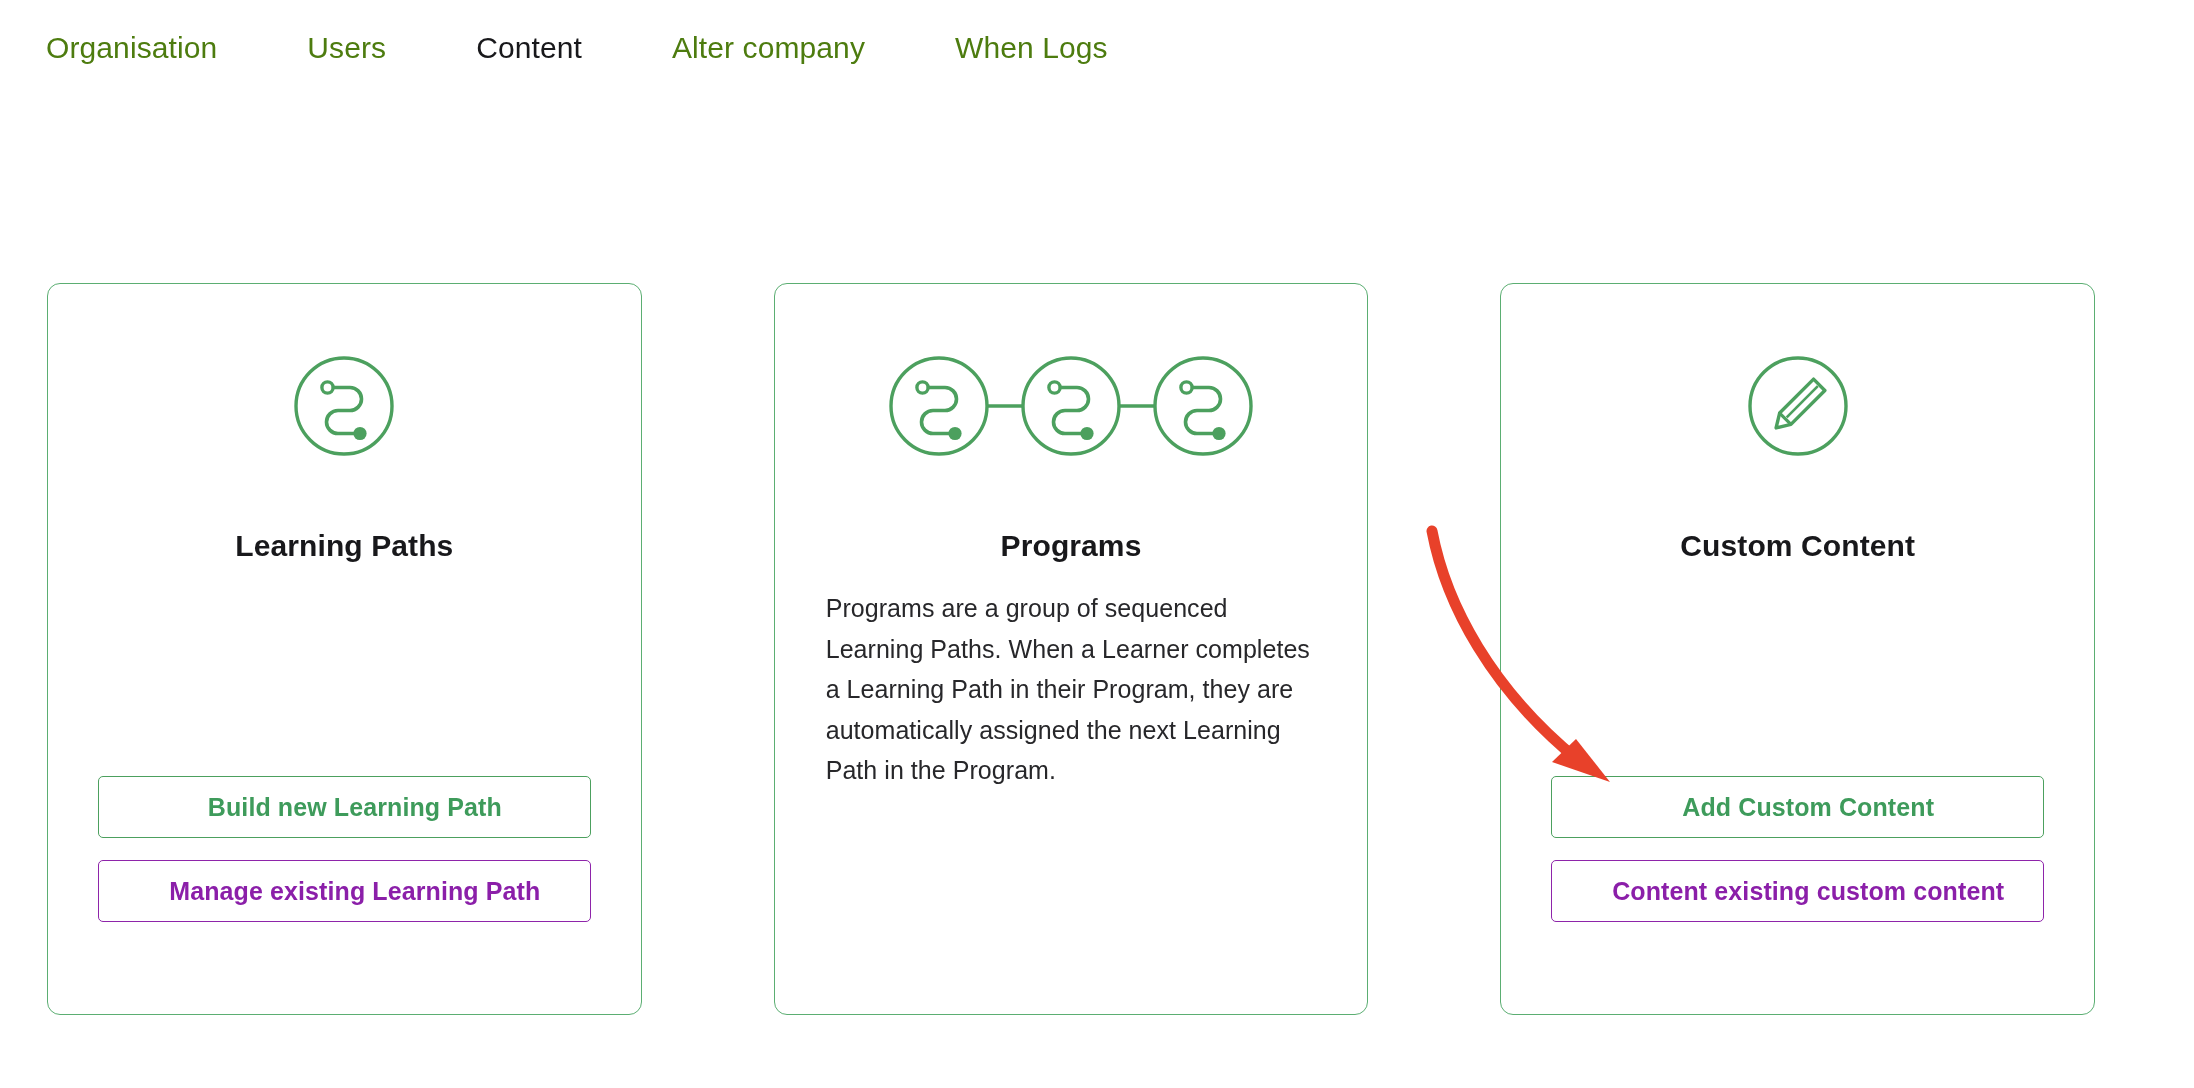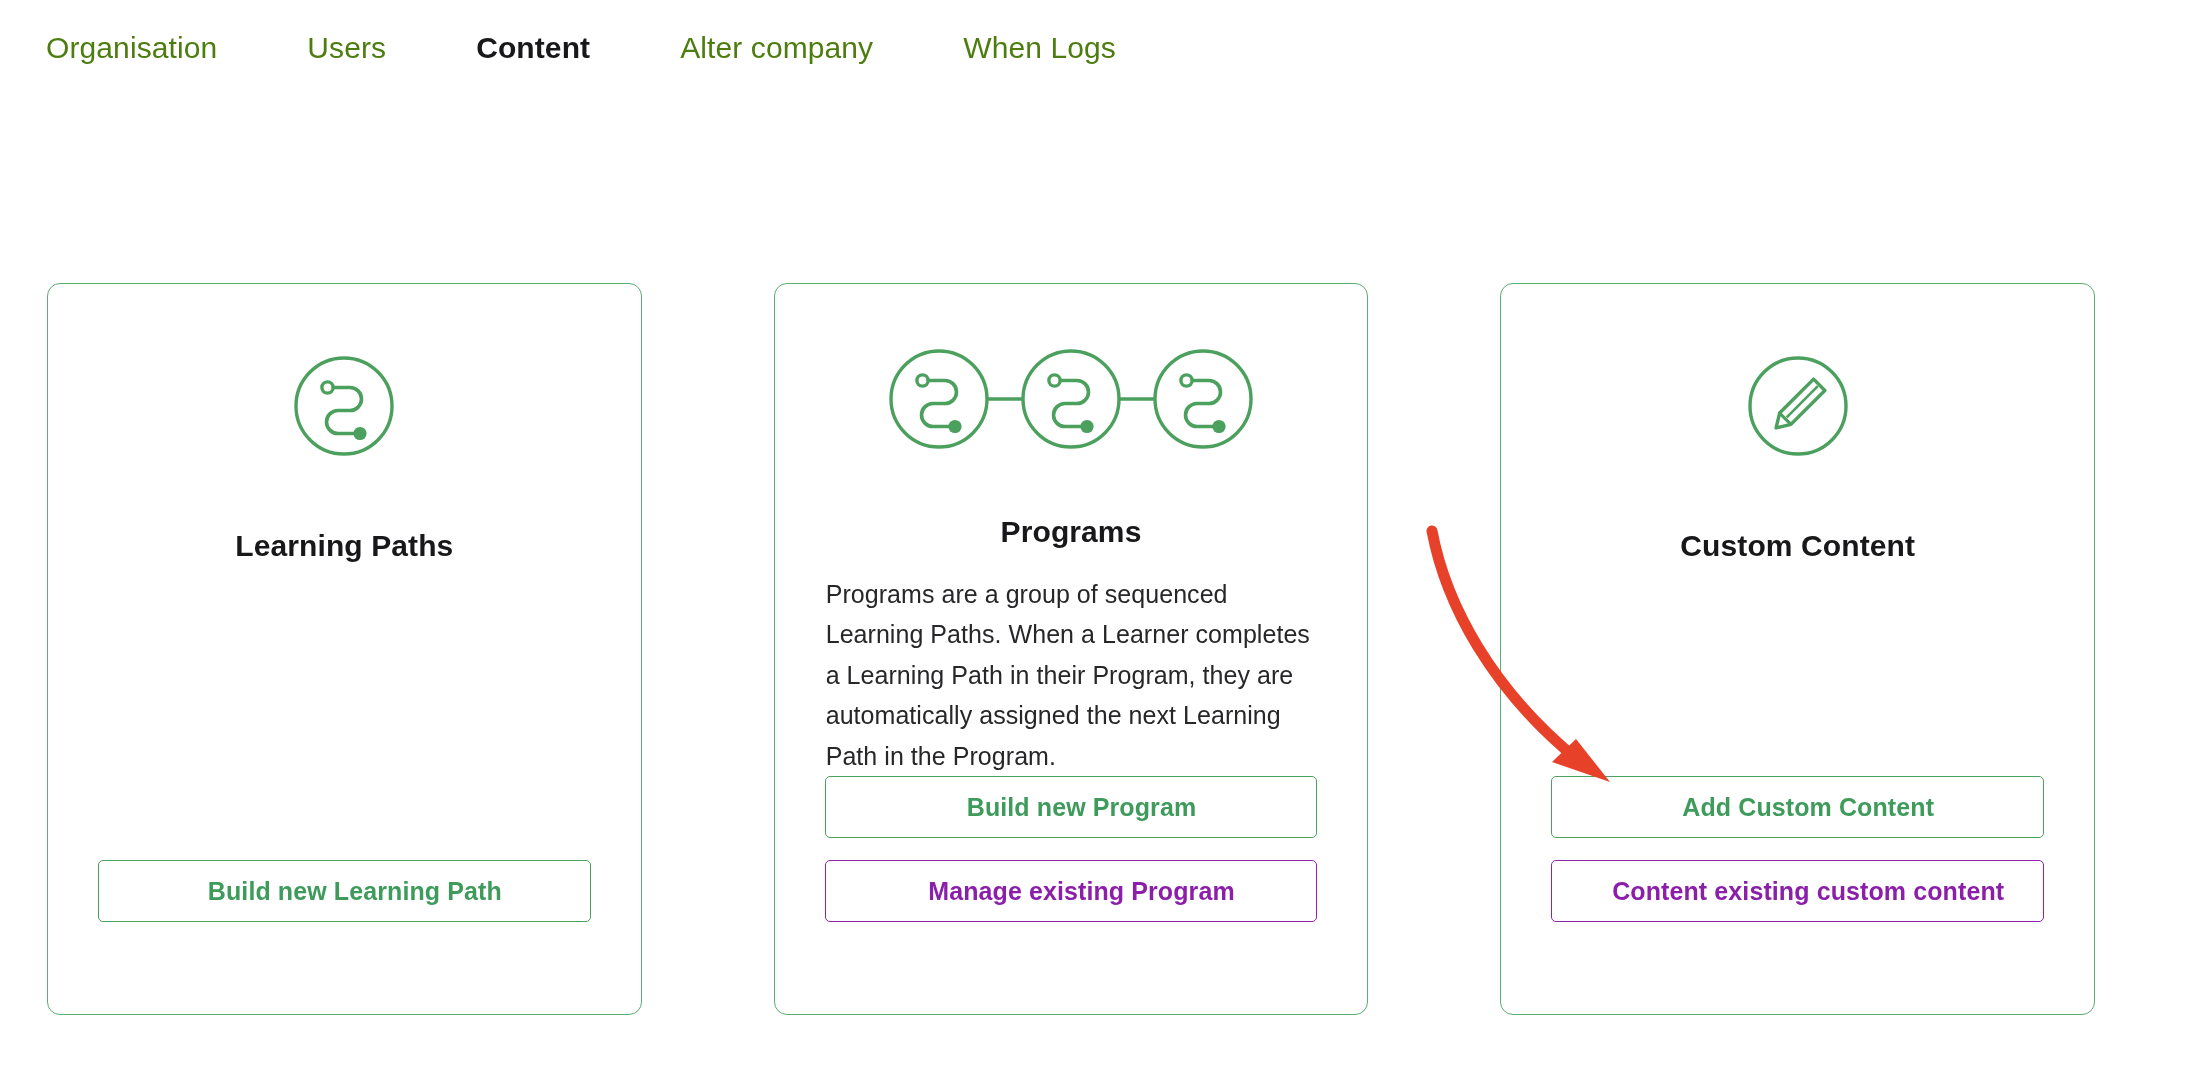--- a/index.html
+++ b/index.html
@@ -41,21 +41,21 @@
     margin-right: 86px;
     white-space: nowrap;
     cursor: pointer;
     background: none;
     border: none;
     font-family: "Liberation Sans", sans-serif;
     padding: 6px 2px;
   }
   .nav-tab.is-active {
     color: #18181b;
-    font-weight: 700;
+    font-weight: 400;
   }
 
   
   .card-grid {
     position: absolute;
     top: 283px;
     left: 47px;
     width: 2048px;
     display: flex;
     gap: 132px;
@@ -171,20 +171,21 @@
         <svg width="104" height="104" viewBox="0 0 104 104" fill="none">
           <circle cx="52" cy="52" r="48" stroke="#4CA05E" stroke-width="3.4"></circle>
           <circle cx="35.5" cy="33.5" r="5.6" stroke="#4CA05E" stroke-width="3.4" fill="#fff"></circle>
           <path d="M41.5 33.5 H58 a11.5 11.5 0 0 1 0 23 H46 a11.5 11.5 0 0 0 0 23 H62" stroke="#4CA05E" stroke-width="3.6" stroke-linecap="round" fill="none"></path>
           <circle cx="68" cy="79.5" r="6.6" fill="#4CA05E"></circle>
         </svg>
       </div>
       <h2 class="card-title">Learning Paths</h2>
       <div class="card-actions">
         <button class="btn btn-primary">Build new Learning Path</button>
+        <button class="btn btn-secondary">Manage existing Learning Path</button>
       </div>
     </section>
 
     <section class="card">
       <div class="card-icon">
         <svg width="368" height="104" viewBox="0 0 368 104" fill="none">
           <line x1="100" y1="52" x2="136" y2="52" stroke="#4CA05E" stroke-width="3.4"></line>
           <line x1="232" y1="52" x2="268" y2="52" stroke="#4CA05E" stroke-width="3.4"></line>
           <g>
             <circle cx="52" cy="52" r="48" stroke="#4CA05E" stroke-width="3.4" fill="#fff"></circle>
@@ -201,24 +202,20 @@
           <g transform="translate(264,0)">
             <circle cx="52" cy="52" r="48" stroke="#4CA05E" stroke-width="3.4" fill="#fff"></circle>
             <circle cx="35.5" cy="33.5" r="5.6" stroke="#4CA05E" stroke-width="3.4" fill="#fff"></circle>
             <path d="M41.5 33.5 H58 a11.5 11.5 0 0 1 0 23 H46 a11.5 11.5 0 0 0 0 23 H62" stroke="#4CA05E" stroke-width="3.6" stroke-linecap="round" fill="none"></path>
             <circle cx="68" cy="79.5" r="6.6" fill="#4CA05E"></circle>
           </g>
         </svg>
       </div>
       <h2 class="card-title">Programs</h2>
       <p class="card-desc">Programs are a group of sequenced Learning Paths. When a Learner completes a Learning Path in their Program, they are automatically assigned the next Learning Path in the Program.</p>
-      <div class="card-actions">
-        <button class="btn btn-primary">Build new Program</button>
-        <button class="btn btn-secondary">Manage existing Program</button>
-      </div>
     </section>
 
     <section class="card">
       <div class="card-icon">
         <svg width="104" height="104" viewBox="0 0 104 104" fill="none">
           <circle cx="52" cy="52" r="48" stroke="#4CA05E" stroke-width="3.4"></circle>
           <g transform="rotate(45 52 52)">
             <path d="M44 22 h16 v48 l-8 13 l-8 -13 Z" stroke="#4CA05E" stroke-width="3.4" fill="none" stroke-linejoin="round"></path>
             <line x1="44" y1="70" x2="60" y2="70" stroke="#4CA05E" stroke-width="3.2"></line>
             <line x1="52" y1="24" x2="52" y2="68" stroke="#4CA05E" stroke-width="2.6"></line>

